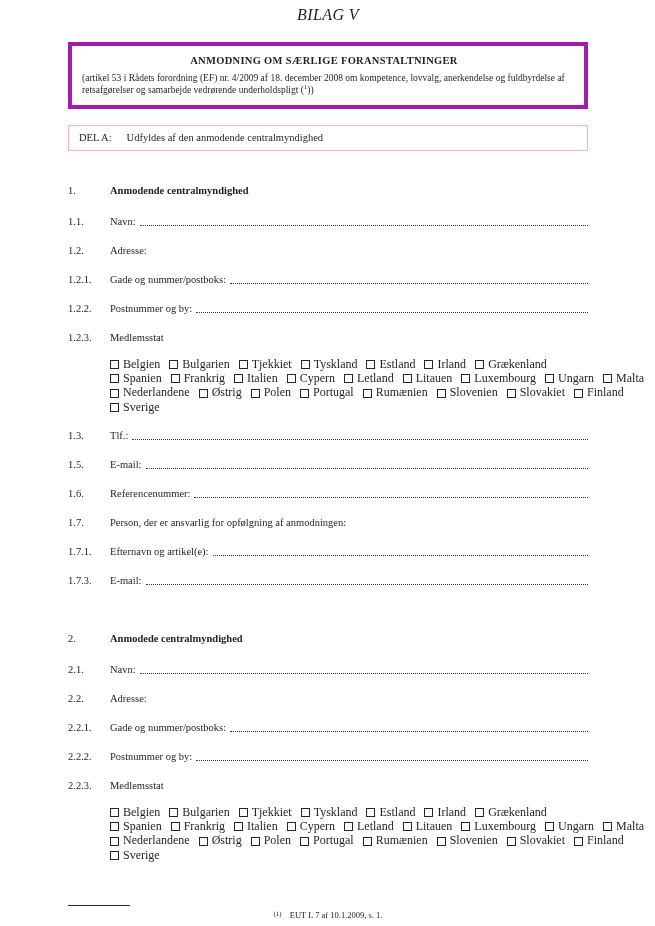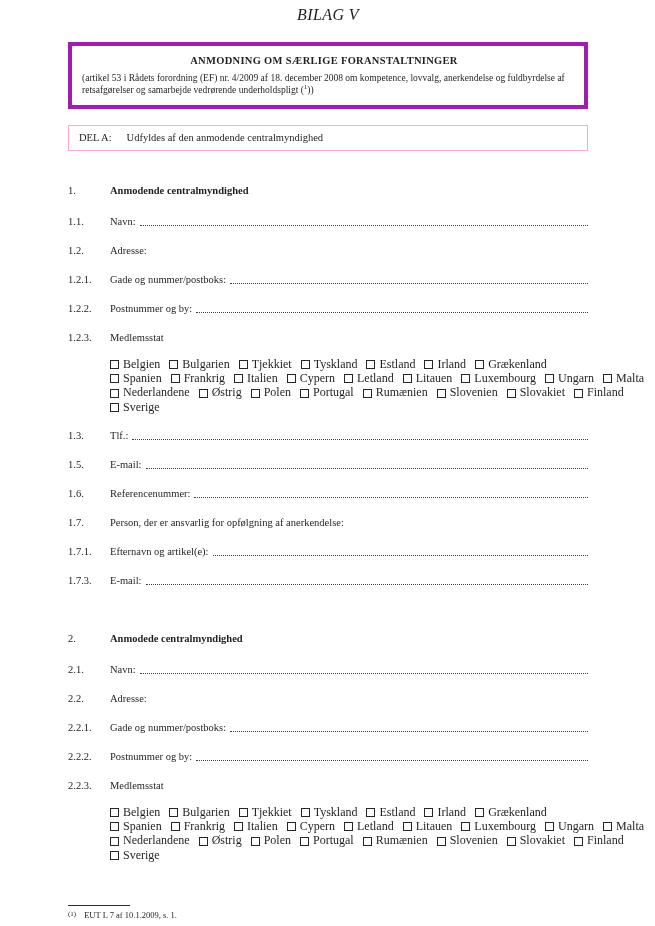--- a/index.html
+++ b/index.html
@@ -118,20 +118,21 @@
     flex: none;
     background: #ffffff;
   }
   .footnote {
     position: absolute;
     left: 68px;
     right: 67px;
     bottom: 5px;
     font-size: 8.5px;
     line-height: 11px;
+    text-align: center;
   }
   .footnote-rule {
     width: 62px;
     border-top: 1px solid #2e2e2e;
     margin-bottom: 3px;
   }
   .fn-marker {
     font-size: 7px;
     vertical-align: 2px;
   }
@@ -277,21 +278,21 @@
           <span class="row-label">E-mail:</span>
           <div class="leader"></div>
         </div>
         <div class="form-row">
           <span class="row-num">1.6.</span>
           <span class="row-label">Referencenummer:</span>
           <div class="leader"></div>
         </div>
         <div class="form-row">
           <span class="row-num">1.7.</span>
-          <span class="row-label">Person, der er ansvarlig for opfølgning af anerkendelse:</span>
+          <span class="row-label">Person, der er ansvarlig for opfølgning af anmodningen:</span>
         </div>
         <div class="form-row">
           <span class="row-num">1.7.1.</span>
           <span class="row-label">Efternavn og artikel(e):</span>
           <div class="leader"></div>
         </div>
         <div class="form-row">
           <span class="row-num">1.7.3.</span>
           <span class="row-label">E-mail:</span>
           <div class="leader"></div>

